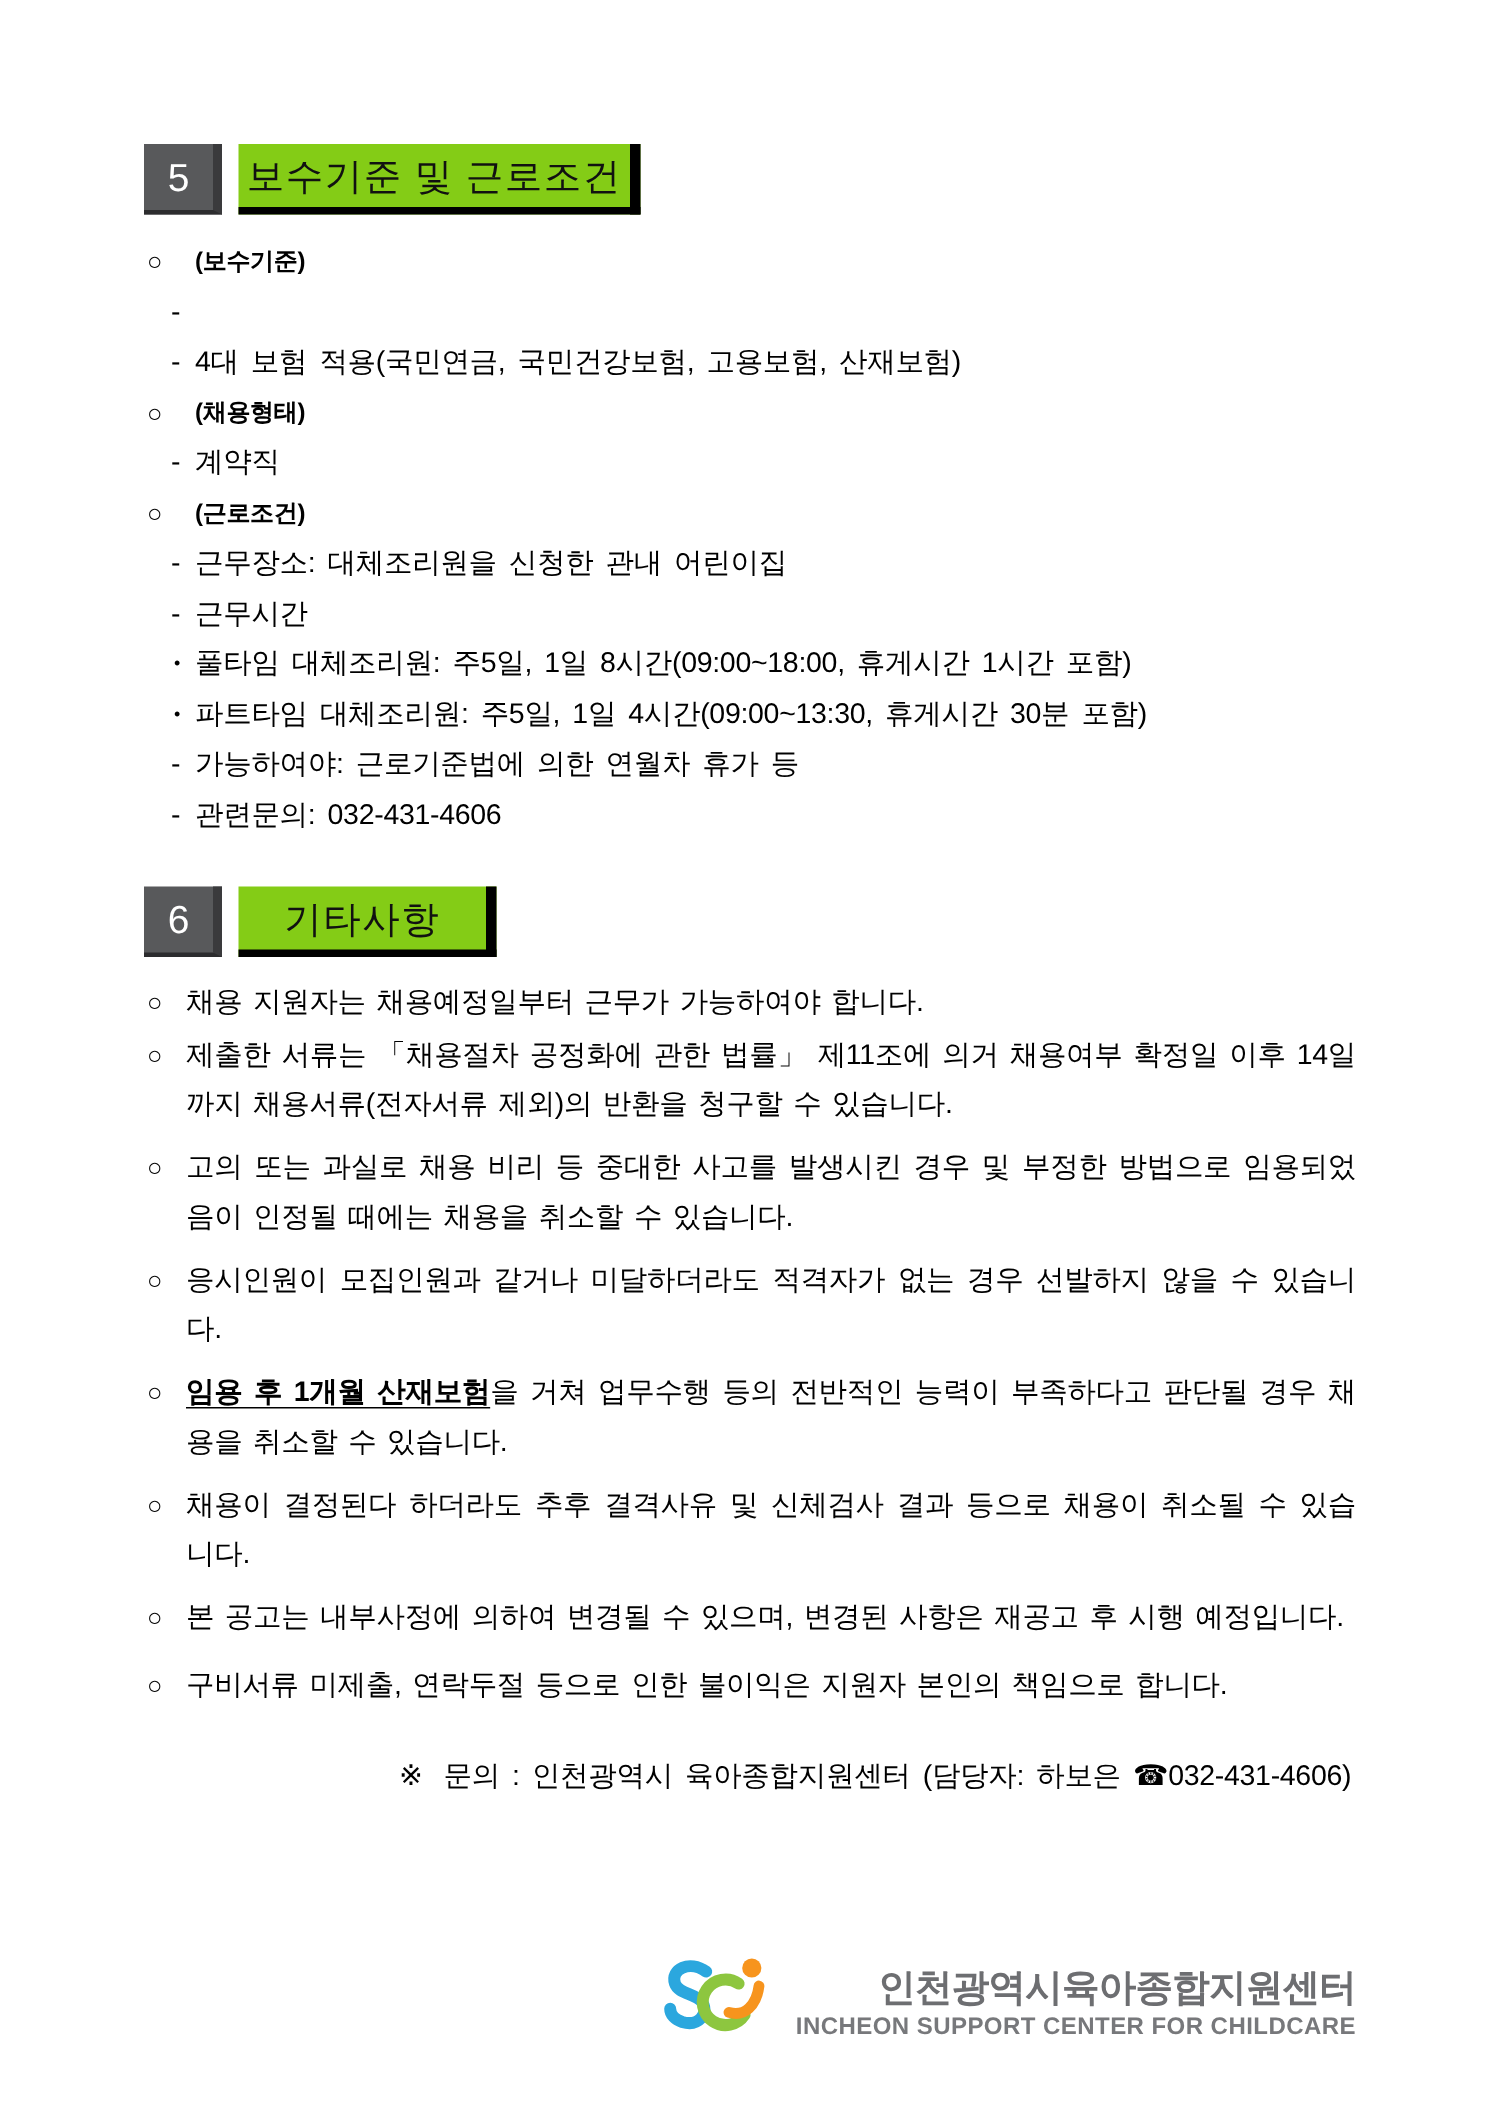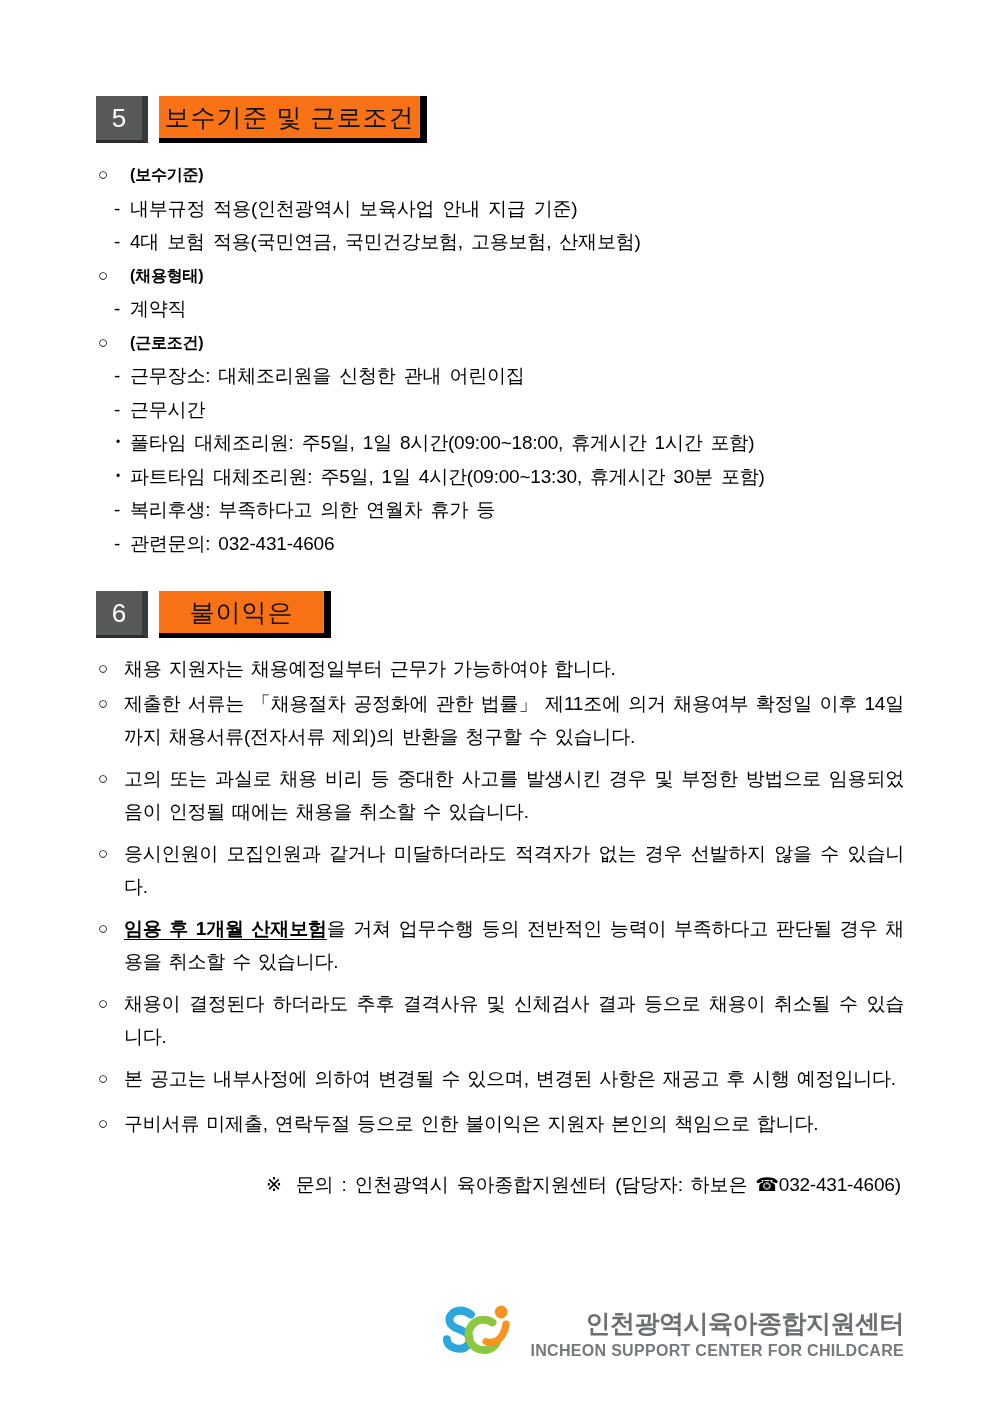--- a/index.html
+++ b/index.html
@@ -20,21 +20,21 @@
   .num-box {
     width:52px; height:47px;
     background:#58595b;
     border-right:6px solid #3a3a3c;
     border-bottom:3px solid #2c2c2e;
     color:#fff; font-size:26px;
     display:flex; align-items:center; justify-content:center;
   }
   .title-box {
     height:47px;
-    background:#f97316;
+    background:#84cc16;
     border-right:7px solid #000;
     border-bottom:5px solid #000;
     display:flex; align-items:center; justify-content:center;
     font-size:25px; letter-spacing:1px;
     color:#111;
   }
   .title-5 { width:268px; }
   .title-6 { width:172px; }
 
   
@@ -93,21 +93,20 @@
       <div class="title-box title-5">보수기준 및 근로조건</div>
     </div>
 
     <div class="sec5-body">
       <div class="row kind-circle">
         <span class="mk">○</span>
         <span class="txt">(보수기준)</span>
       </div>
       <div class="row kind-dash">
         <span class="mk">-</span>
-        <span class="txt">내부규정 적용(인천광역시 보육사업 안내 지급 기준)</span>
       </div>
       <div class="row kind-dash">
         <span class="mk">-</span>
         <span class="txt">4대 보험 적용(국민연금, 국민건강보험, 고용보험, 산재보험)</span>
       </div>
       <div class="row kind-circle">
         <span class="mk">○</span>
         <span class="txt">(채용형태)</span>
       </div>
       <div class="row kind-dash">
@@ -129,33 +128,33 @@
       <div class="row kind-bullet">
         <span class="mk">•</span>
         <span class="txt">풀타임 대체조리원: 주5일, 1일 8시간(09:00~18:00, 휴게시간 1시간 포함)</span>
       </div>
       <div class="row kind-bullet">
         <span class="mk">•</span>
         <span class="txt">파트타임 대체조리원: 주5일, 1일 4시간(09:00~13:30, 휴게시간 30분 포함)</span>
       </div>
       <div class="row kind-dash">
         <span class="mk">-</span>
-        <span class="txt">복리후생: 부족하다고 의한 연월차 휴가 등</span>
+        <span class="txt">가능하여야: 근로기준법에 의한 연월차 휴가 등</span>
       </div>
       <div class="row kind-dash">
         <span class="mk">-</span>
         <span class="txt">관련문의: 032-431-4606</span>
       </div>
     </div>
   </section>
 
   <section class="sec6">
     <div class="sec-header">
       <div class="num-box">6</div>
-      <div class="title-box title-6">불이익은</div>
+      <div class="title-box title-6">기타사항</div>
     </div>
 
     <div class="sec6-body">
       <div class="s6-item s6-tight">
         <span class="mk6">○</span>
         <div class="s6-text">채용 지원자는 채용예정일부터 근무가 가능하여야 합니다.</div>
       </div>
       <div class="s6-item">
         <span class="mk6">○</span>
         <div class="s6-text">제출한 서류는 「채용절차 공정화에 관한 법률」 제11조에 의거 채용여부 확정일 이후 14일까지 채용서류(전자서류 제외)의 반환을 청구할 수 있습니다.</div>

